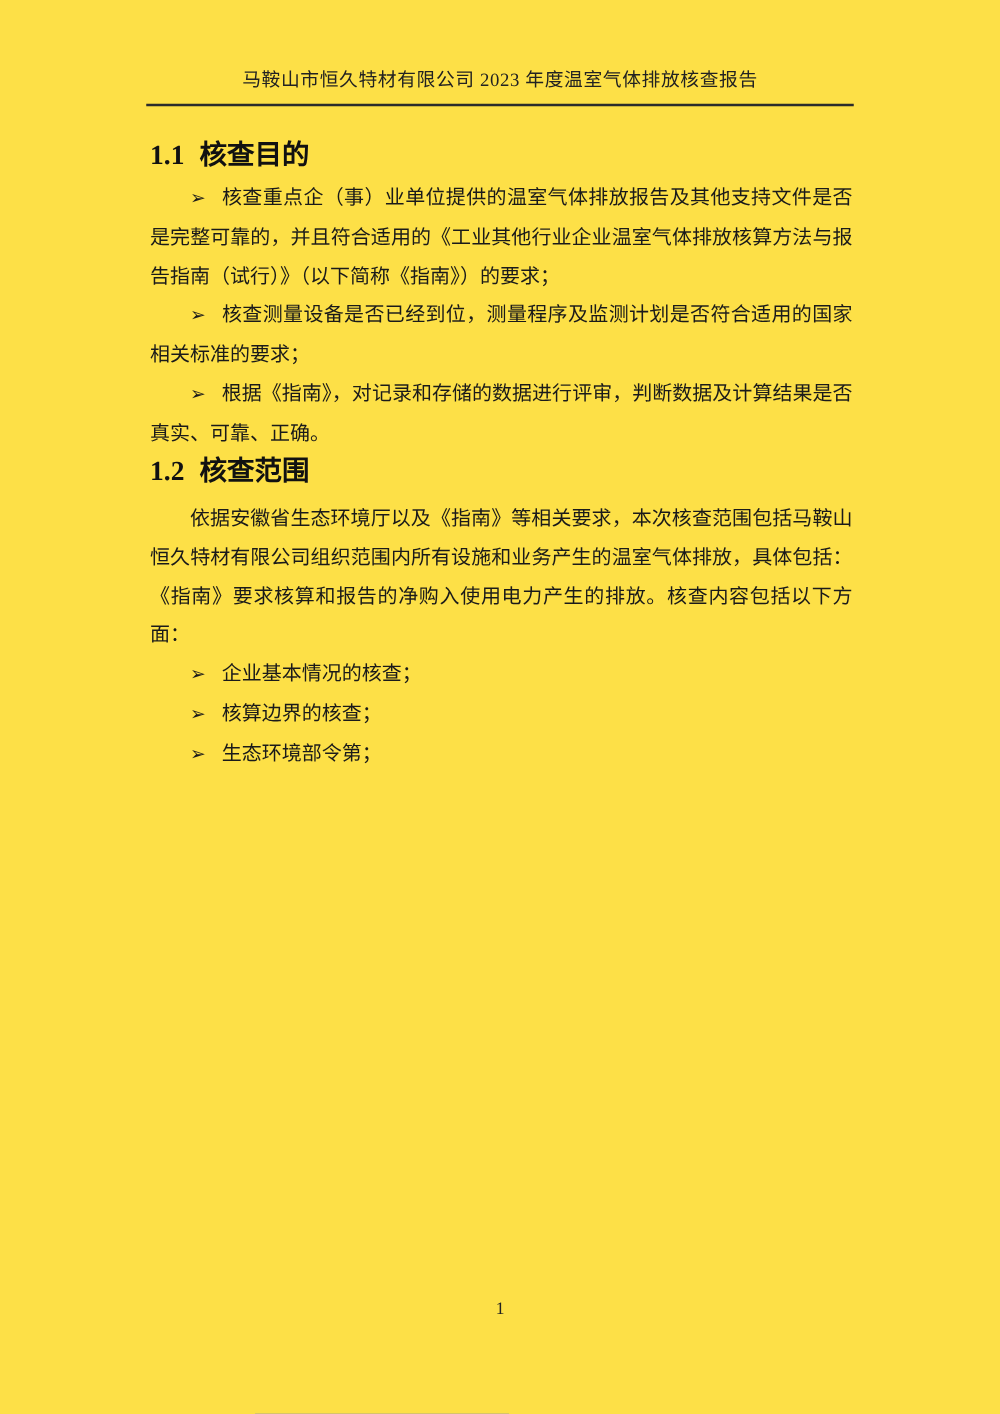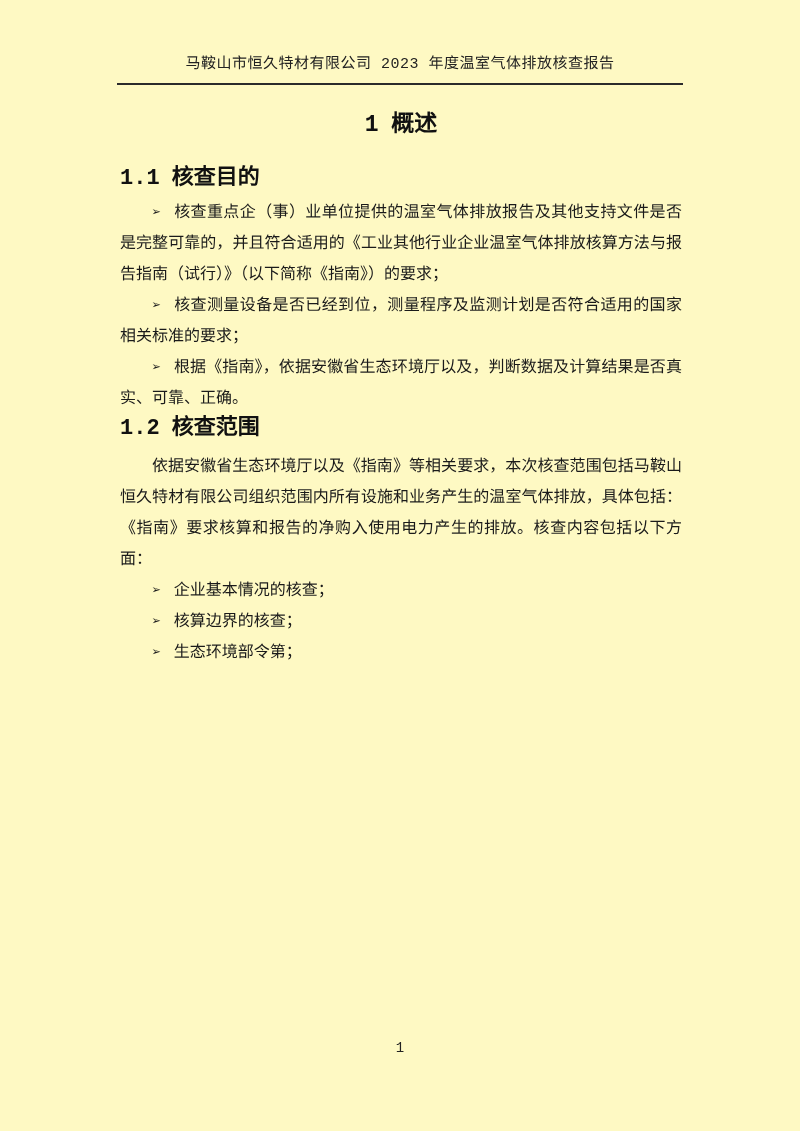--- a/index.html
+++ b/index.html
@@ -5,23 +5,23 @@
   html, body {
     margin: 0;
     padding: 0;
     background: #9e9e9e;
   }
   .page {
     position: relative;
     width: 800px;
     height: 1131px;
     margin: 0 auto;
-    background: #fef9c3;
+    background: #fde047;
     color: #1a1a1a;
-    font-family: Liberation Mono, monospace;
+    font-family: Liberation Serif, serif;
     overflow: hidden;
     box-sizing: border-box;
   }
   .doc-header {
     margin: 55px 117px 0 117px;
     text-align: center;
     font-size: 15px;
     letter-spacing: 0.5px;
     line-height: 20px;
     padding-bottom: 8px;
@@ -77,28 +77,27 @@
 <body>
 
 <div class="page">
 
   <div class="doc-header">
     <span>马鞍山市恒久特材有限公司 2023 年度温室气体排放核查报告</span>
   </div>
 
   <div class="content">
 
-    <h1 class="doc-title"><span>1</span><span class="gap">概述</span></h1>
 
     <h2 class="section-heading"><span>1.1</span><span class="gap">核查目的</span></h2>
 
 
     <p class="bullet"><span class="bullet-glyph">➢</span><span>核查重点企（事）业单位提供的温室气体排放报告及其他支持文件是否是完整可靠的，并且符合适用的《工业其他行业企业温室气体排放核算方法与报告指南（试行）》（以下简称《指南》）的要求；</span></p>
     <p class="bullet"><span class="bullet-glyph">➢</span><span>核查测量设备是否已经到位，测量程序及监测计划是否符合适用的国家相关标准的要求；</span></p>
-    <p class="bullet"><span class="bullet-glyph">➢</span><span>根据《指南》，依据安徽省生态环境厅以及，判断数据及计算结果是否真实、可靠、正确。</span></p>
+    <p class="bullet"><span class="bullet-glyph">➢</span><span>根据《指南》，对记录和存储的数据进行评审，判断数据及计算结果是否真实、可靠、正确。</span></p>
 
     <h2 class="section-heading second"><span>1.2</span><span class="gap">核查范围</span></h2>
 
     <p class="body-para">依据安徽省生态环境厅以及《指南》等相关要求，本次核查范围包括马鞍山恒久特材有限公司组织范围内所有设施和业务产生的温室气体排放，具体包括：《指南》要求核算和报告的净购入使用电力产生的排放。核查内容包括以下方面：</p>
 
     <p class="bullet"><span class="bullet-glyph">➢</span><span>企业基本情况的核查；</span></p>
     <p class="bullet"><span class="bullet-glyph">➢</span><span>核算边界的核查；</span></p>
     <p class="bullet"><span class="bullet-glyph">➢</span><span>生态环境部令第；</span></p>
 
   </div>

